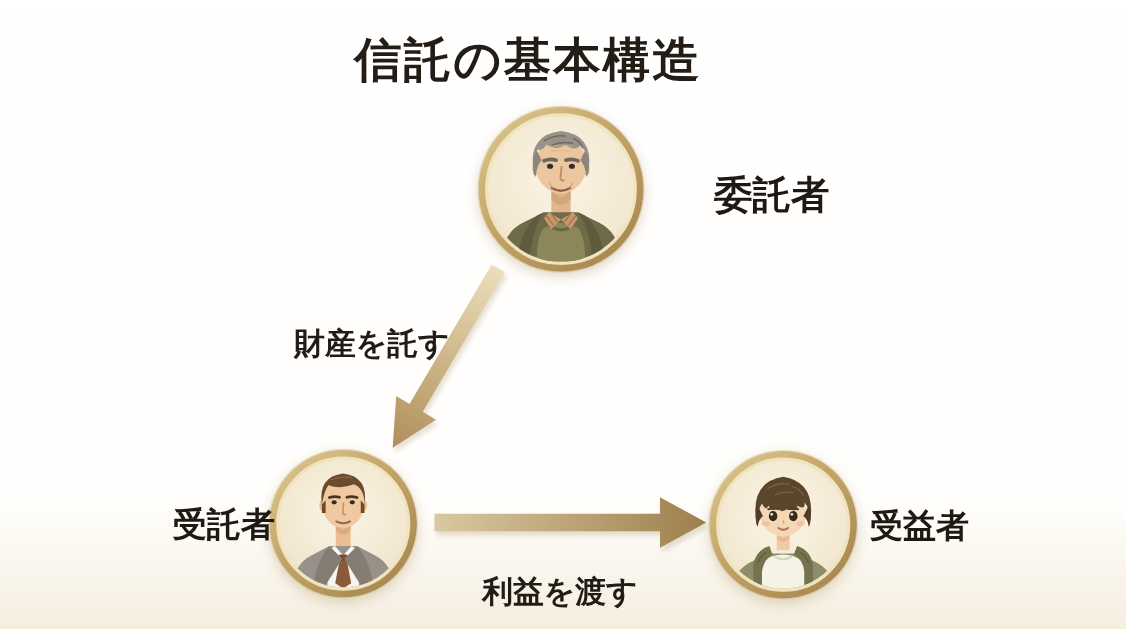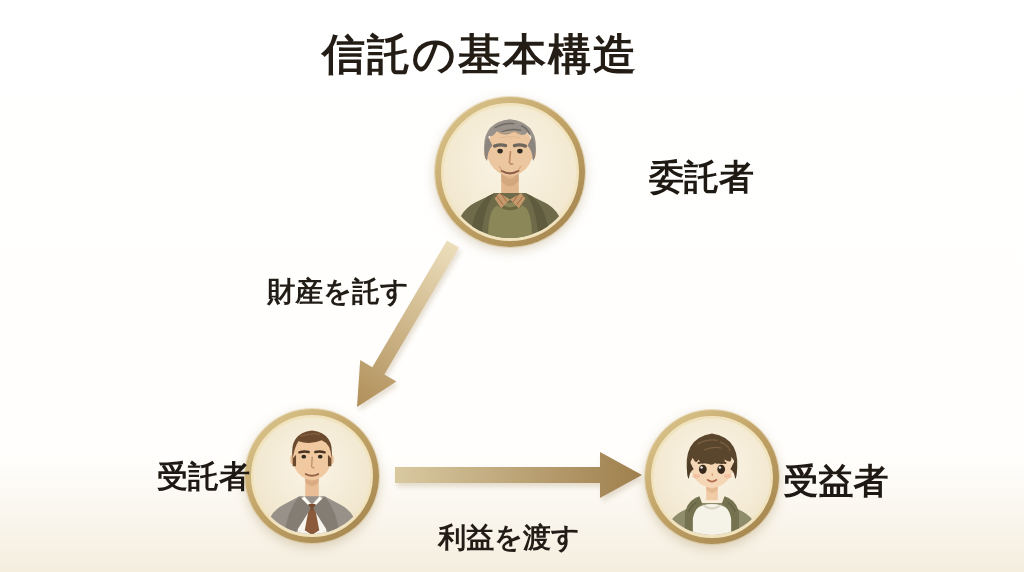--- a/index.html
+++ b/index.html
@@ -24,23 +24,23 @@
     position:absolute;inset:6px;border-radius:50%;
     border:3px solid #f0e3bd;overflow:hidden;background:#f5ecd9;
   }
   .node-inner svg{display:block;width:100%;height:100%;}
   #node-settlor{left:435px;top:97px;width:150px;height:150px;}
   #node-trustee{left:245px;top:409px;width:134px;height:134px;}
   #node-beneficiary{left:645px;top:410px;width:134px;height:134px;}
   .node-label{position:absolute;z-index:3;font-weight:600;color:#1f1913;white-space:nowrap;}
   #label-settlor{left:604px;top:154px;font-size:35px;margin-left:45px;}
   #label-trustee{left:130px;top:456px;width:120px;text-align:right;font-size:31px;}
-  #label-beneficiary{left:776px;top:458px;width:120px;text-align:center;font-size:35px;}
+  #label-beneficiary{left:776px;top:458px;width:120px;text-align:center;font-size:30px;}
   .edge-label{position:absolute;z-index:3;font-size:28px;font-weight:600;color:#221c16;width:170px;text-align:center;white-space:nowrap;}
-  #edge-label-entrust{left:253px;top:273px;text-align:center;}
+  #edge-label-entrust{left:253px;top:294px;text-align:center;}
   #edge-label-benefit{left:424px;top:495px;margin-top:24px;}
 </style>
 </head>
 <body>
 
 <div class="title">信託の基本構造</div>
 
 <svg class="arrows" width="1024" height="572" viewBox="0 0 1024 572" aria-hidden="true">
   <defs>
     <linearGradient id="grad-diag" x1="453" y1="244" x2="357" y2="407" gradientUnits="userSpaceOnUse">

